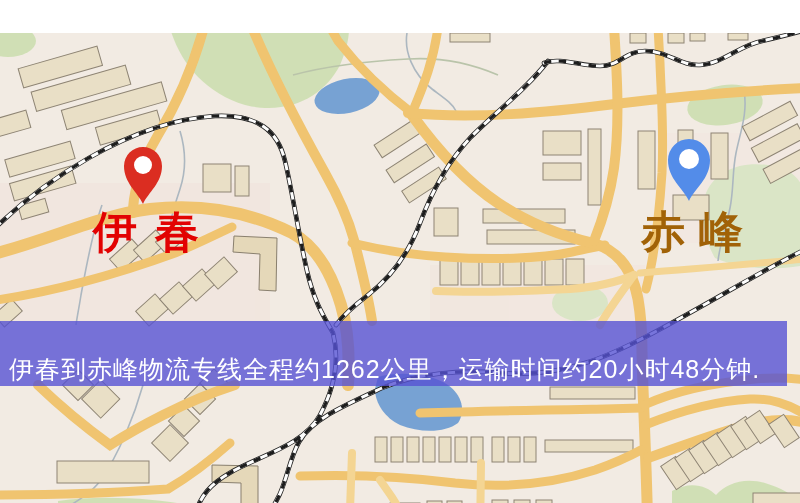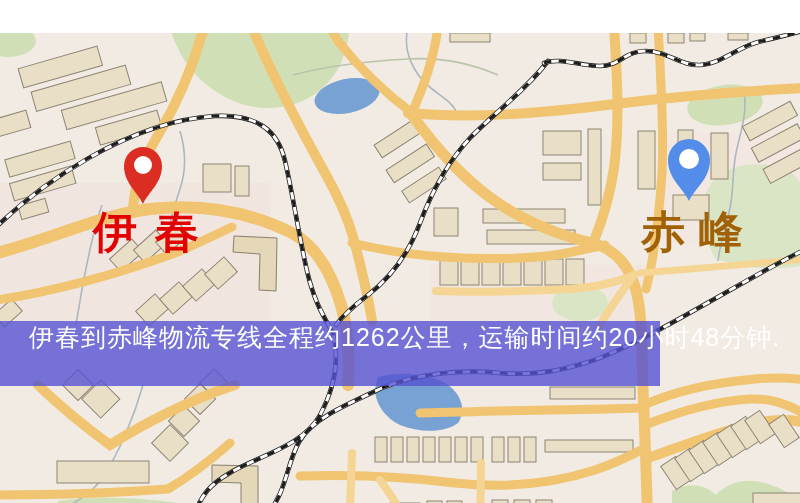--- a/index.html
+++ b/index.html
@@ -3,22 +3,22 @@
 <meta charset="utf-8">
 <style>
   html,body{margin:0;padding:0;background:#fff;}
   .stage{position:relative;width:800px;height:503px;overflow:hidden;
          font-family:"Liberation Sans","DejaVu Sans",sans-serif;background:#f2ebe2;margin-top:33px;}
   .map-svg{position:absolute;left:0;top:0;filter:blur(.5px) saturate(.92);}
   .city-label{position:absolute;top:176px;font-size:44px;font-weight:bold;
               line-height:46px;white-space:nowrap;user-select:none;}
   .city-label.origin{left:93px;letter-spacing:18px;}
   .city-label.dest{left:641px;letter-spacing:14px;}
-  .banner{position:absolute;left:0;top:288px;width:660px;height:65px;
-          display:flex;align-items:flex-start;box-sizing:border-box;padding-left:29px;}
+  .banner{position:absolute;left:0;top:288px;width:787px;height:65px;
+          display:flex;align-items:flex-end;box-sizing:border-box;padding-left:9px;}
   .banner span{color:#fff;font-size:25px;letter-spacing:1px;white-space:nowrap;}
   .rail-base{fill:none;stroke:#222;stroke-width:4.6;stroke-linecap:round;}
   .rail-mid{fill:none;stroke:#fdfdfd;stroke-width:3;stroke-linecap:round;}
   .rail-dash{fill:none;stroke:#1d1d1d;stroke-width:3.1;stroke-dasharray:7.5 7.5;}
   .road{fill:none;stroke:#f3c468;stroke-linecap:round;}
   .road.minor{stroke:#f6d58d;}
   .bld{fill:#eadfc4;stroke:#8f8472;stroke-width:1;}
   .bld2{fill:#e6d8b6;stroke:#8a7f6c;stroke-width:1;}
   .green{fill:#cfe0b2;stroke:none;}
   .green.pale{fill:#d9e5c4;}

